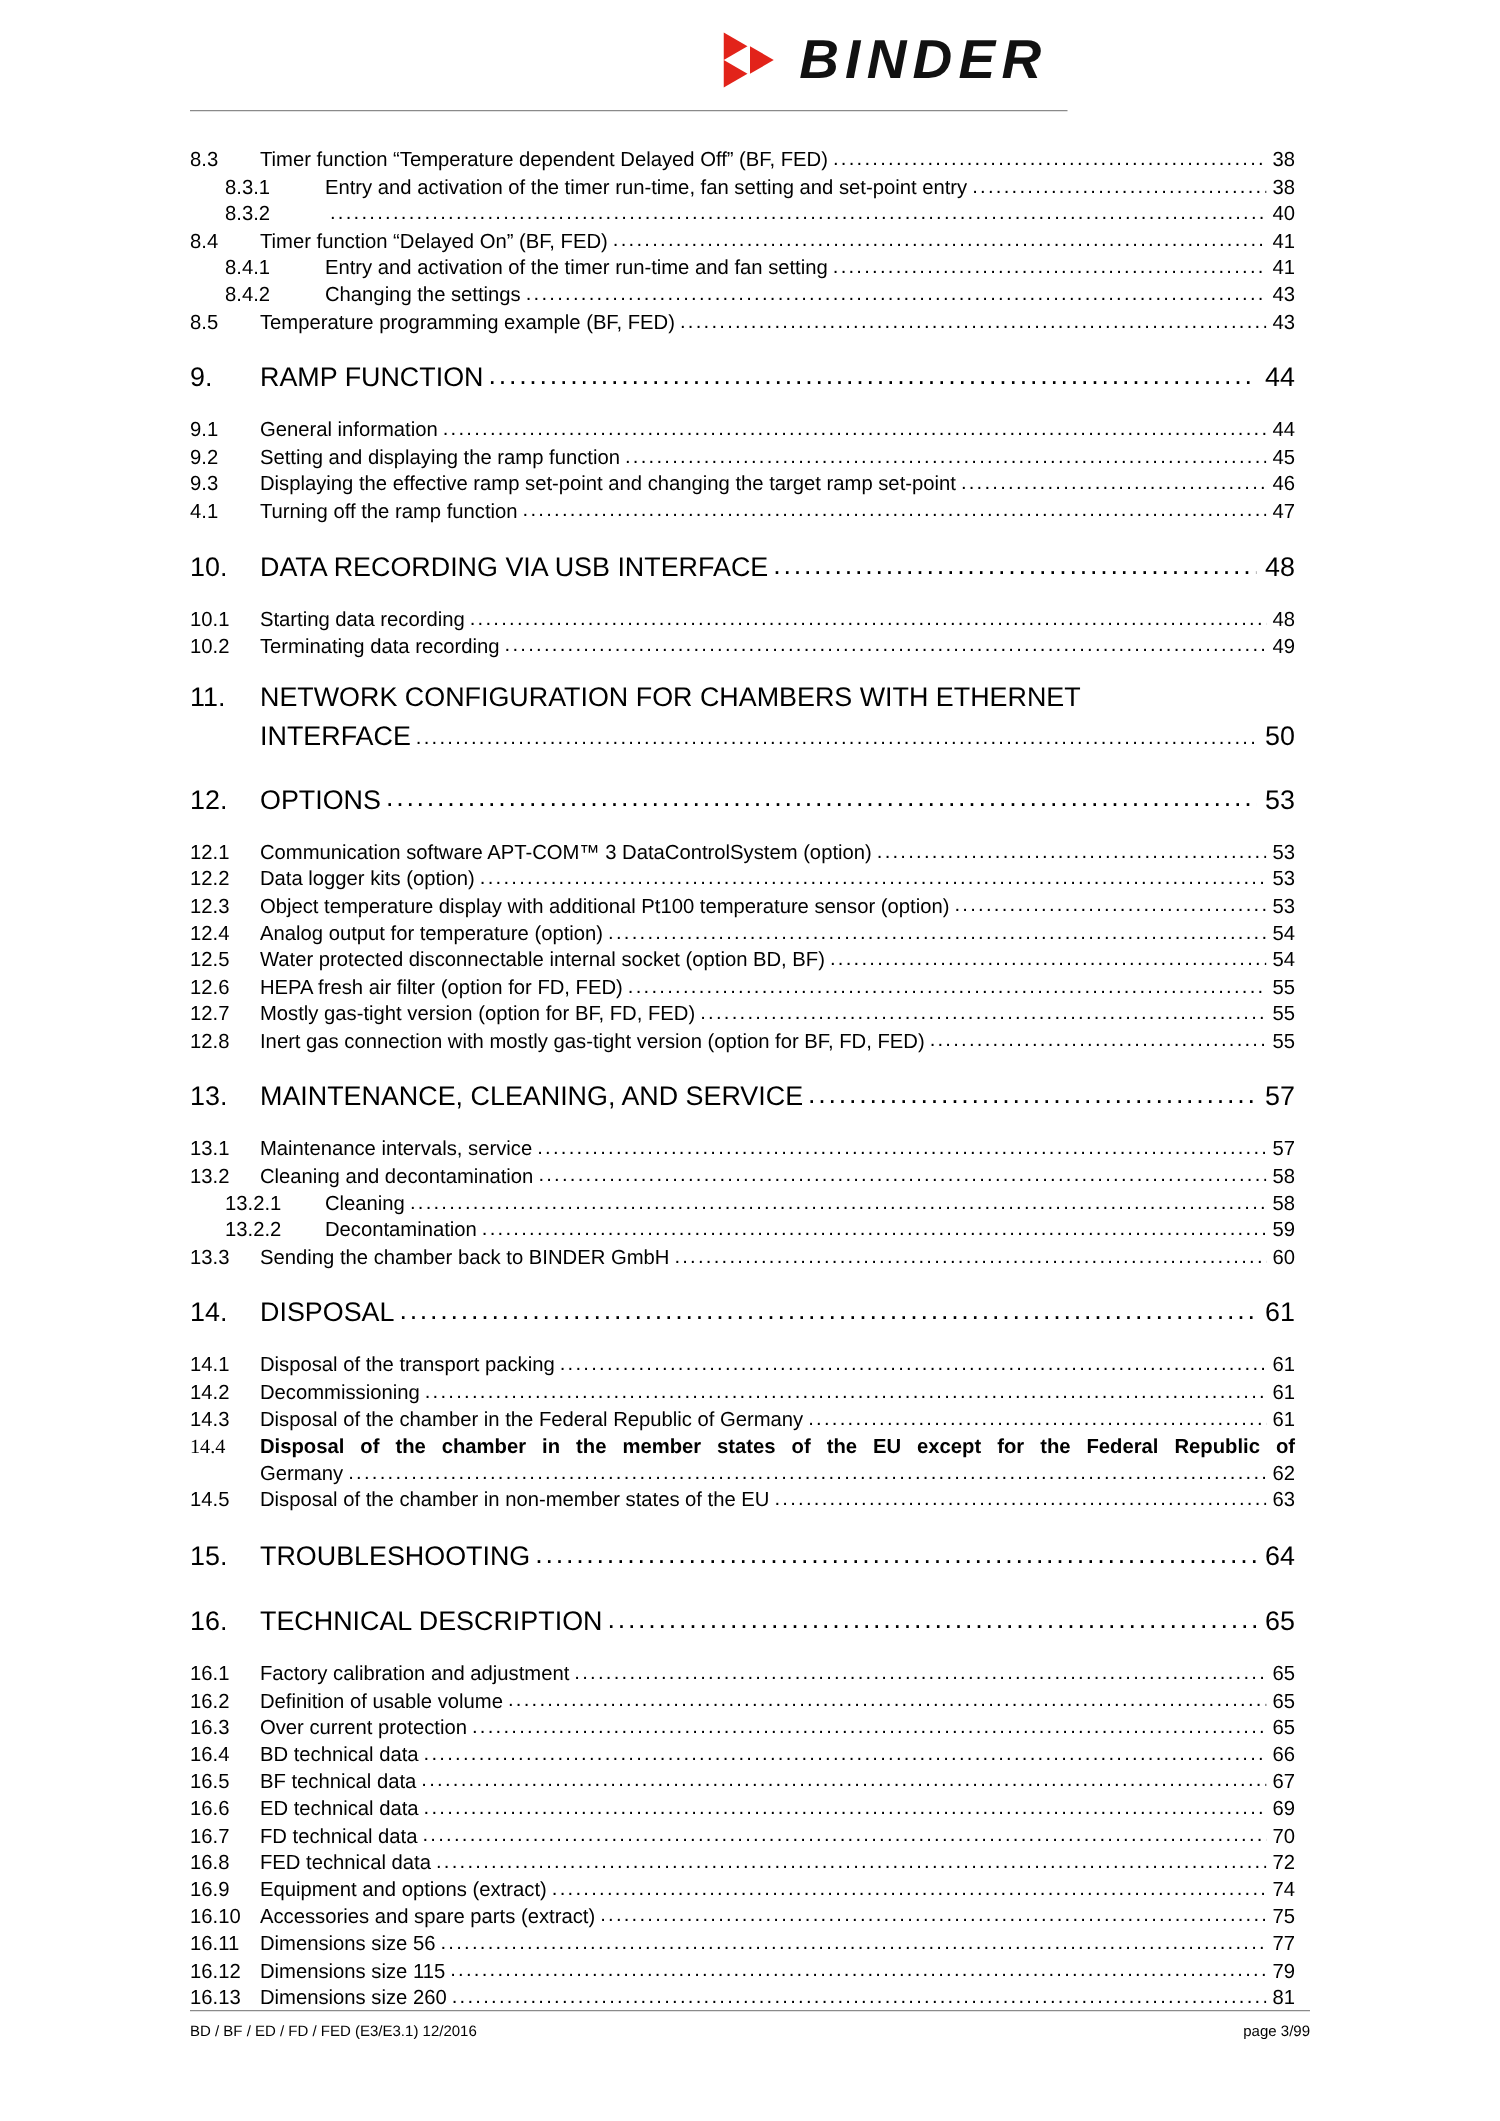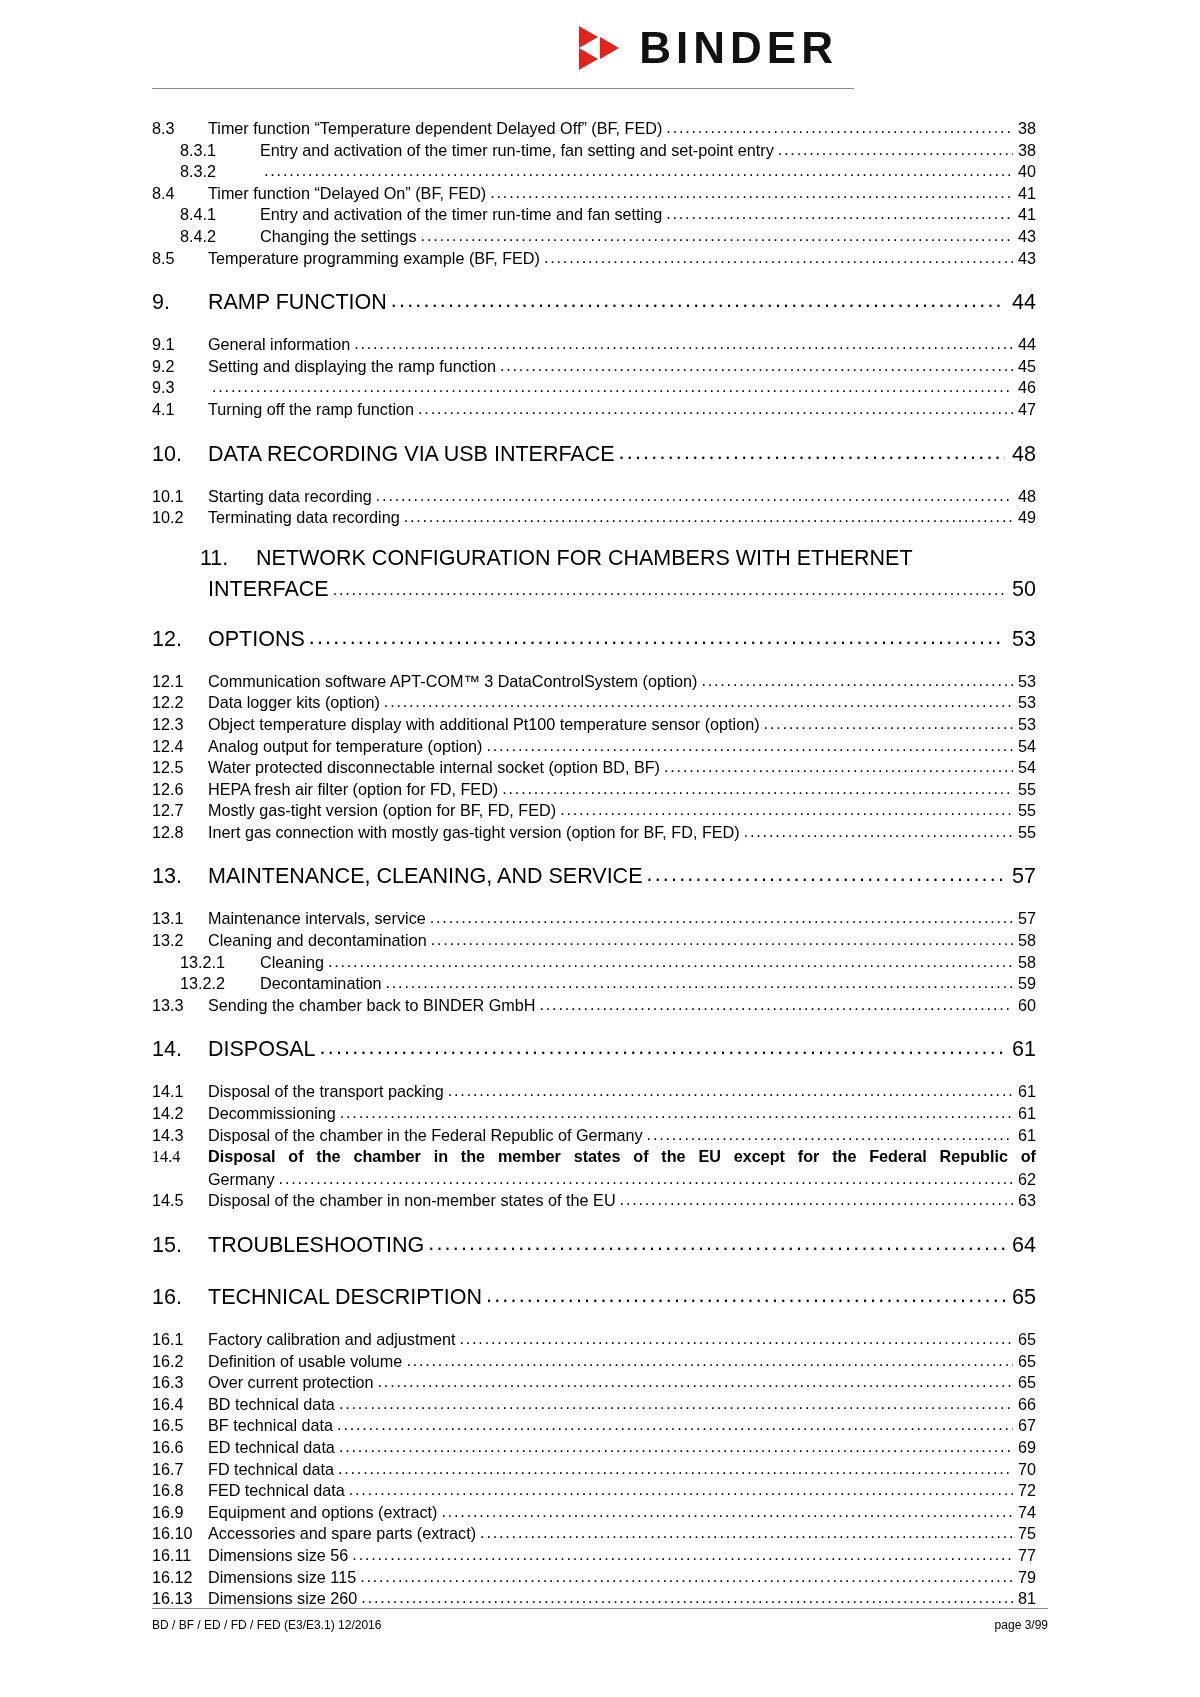--- a/index.html
+++ b/index.html
@@ -24,20 +24,21 @@
     padding: 0;
   }
 
   
   .header {
     position: absolute;
     top: 0;
     left: 0;
     width: 1006px;
     height: 92px;
+    font-style: italic;
   }
   .logo-wrap {
     position: absolute;
     right: 168px;
     top: 26px;
     display: flex;
     align-items: center;
     gap: 14px;
   }
   .logo-mark {
@@ -175,21 +176,20 @@
     align-items: baseline;
   }
   .entry-2line .row-b {
     display: flex;
     align-items: baseline;
     padding-left: 56px;
   }
   .entry-2line .num {
     width: 56px;
     flex: 0 0 56px;
-    margin-left: 48px;
   }
   .entry-2line .pg {
     font-size: 21.5px;
     min-width: 30px;
     text-align: right;
   }
 
   
   .entry-just .row-a {
     display: flex;
@@ -324,20 +324,21 @@
         <span class="pg">44</span>
       </div>
       <div class="entry lvl2">
         <span class="num">9.2</span>
         <span class="title">Setting and displaying the ramp function </span>
         <span class="leader">...................................................................................................................................................................................................................................................................</span>
         <span class="pg">45</span>
       </div>
       <div class="entry lvl2">
         <span class="num">9.3</span>
+        <span class="title">Displaying the effective ramp set-point and changing the target ramp set-point</span>
         <span class="leader">...................................................................................................................................................................................................................................................................</span>
         <span class="pg">46</span>
       </div>
       <div class="entry lvl2">
         <span class="num">4.1</span>
         <span class="title">Turning off the ramp function </span>
         <span class="leader">...................................................................................................................................................................................................................................................................</span>
         <span class="pg">47</span>
       </div>
       <div class="entry lvl1">

